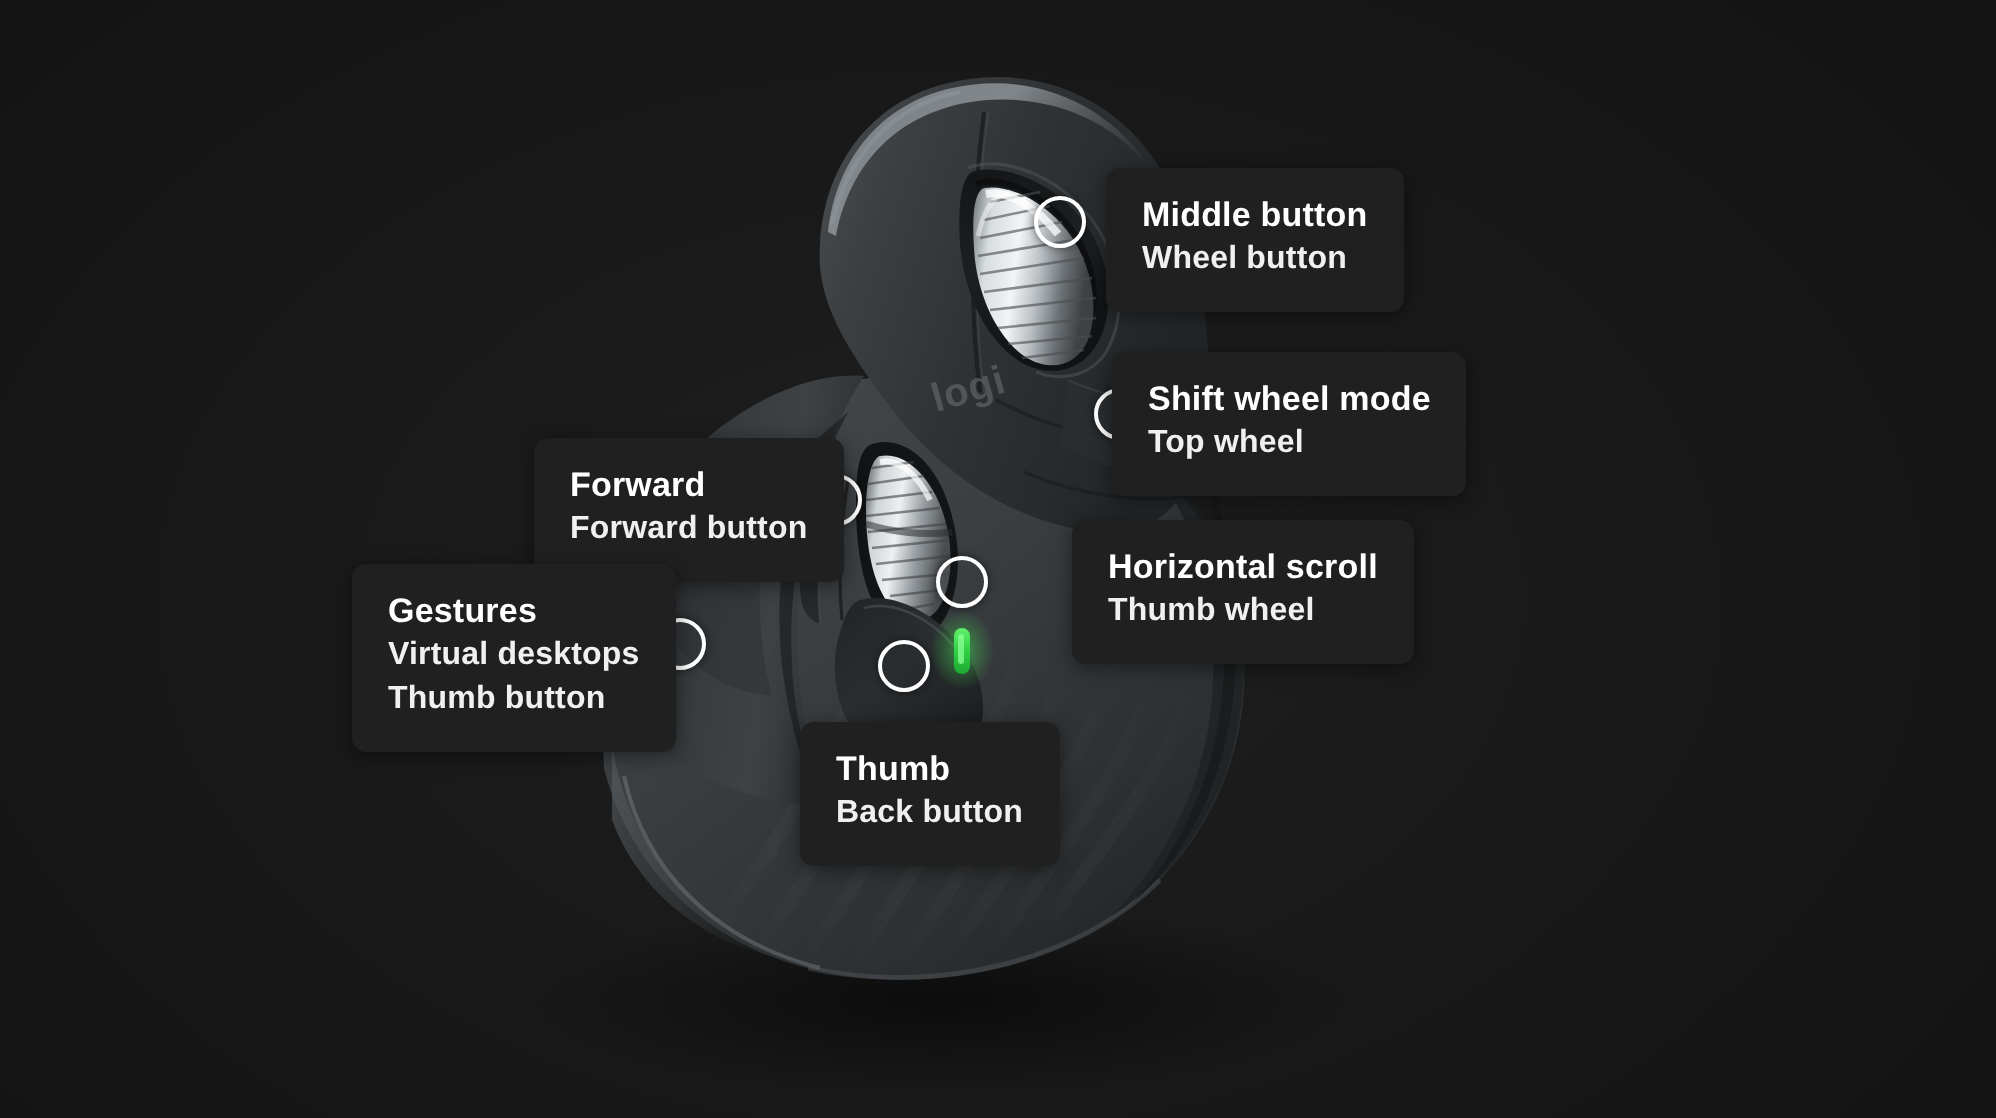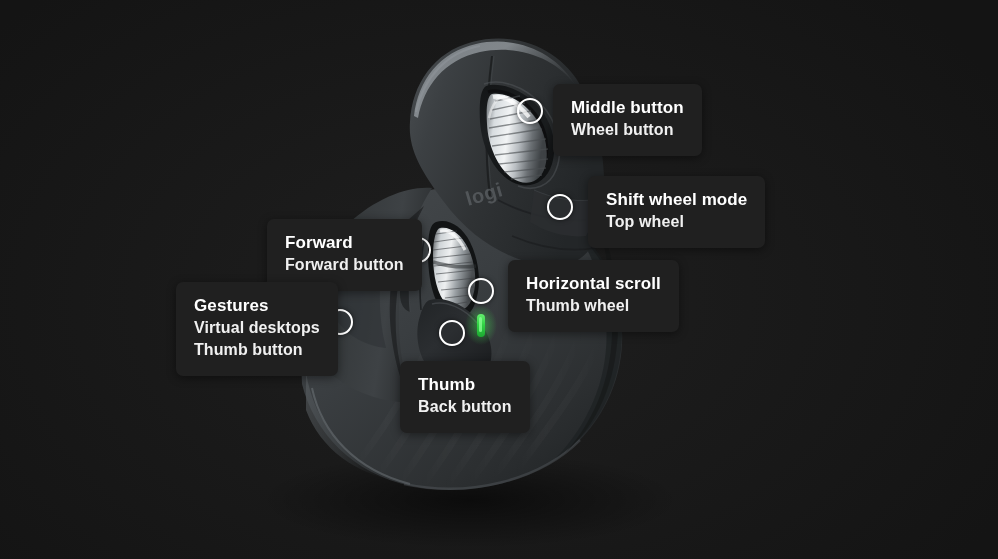--- a/index.html
+++ b/index.html
@@ -309,26 +309,26 @@
   <div class="marker" style="left:481px; top:291px;"></div>
   <div class="marker" style="left:418px; top:250px;"></div>
   <div class="marker" style="left:340px; top:322px;"></div>
   <div class="marker" style="left:452px; top:333px;"></div>
 
   <div class="callout" style="left:553px; top:84px;">
     <div class="c-title">Middle button</div>
     <div class="c-sub">Wheel button</div>
   </div>
 
-  <div class="callout" style="left:588px; top:176px;">
+  <div class="callout" style="left:556px; top:176px;">
     <div class="c-title">Shift wheel mode</div>
     <div class="c-sub">Top wheel</div>
   </div>
 
-  <div class="callout" style="left:508px; top:260px;">
+  <div class="callout" style="left:536px; top:260px;">
     <div class="c-title">Horizontal scroll</div>
     <div class="c-sub">Thumb wheel</div>
   </div>
 
   <div class="callout" style="left:267px; top:219px;">
     <div class="c-title">Forward</div>
     <div class="c-sub">Forward button</div>
   </div>
 
   <div class="callout" style="left:176px; top:282px;">

